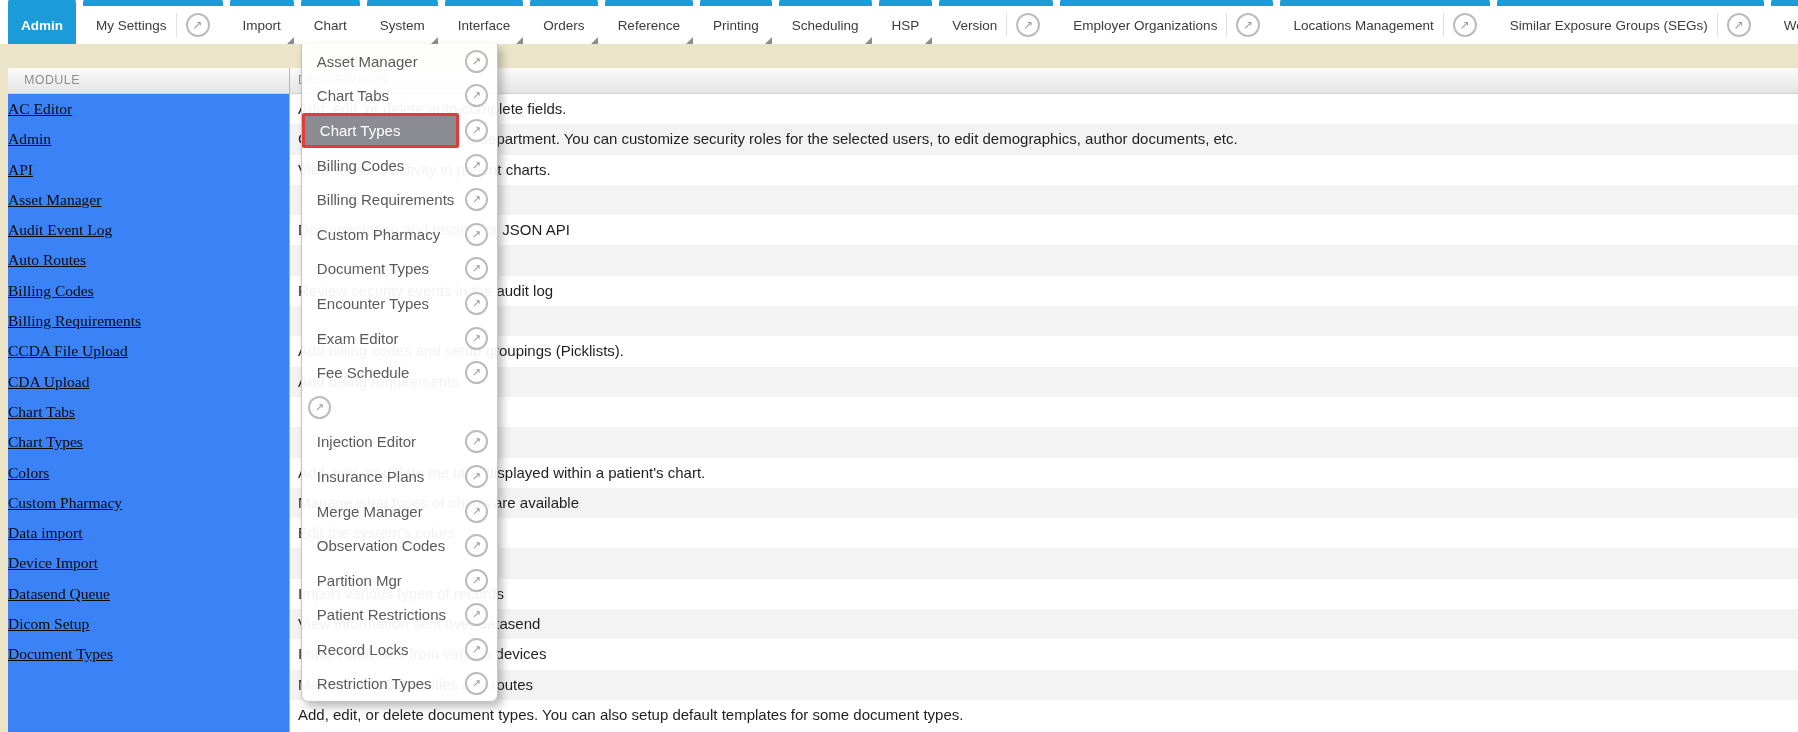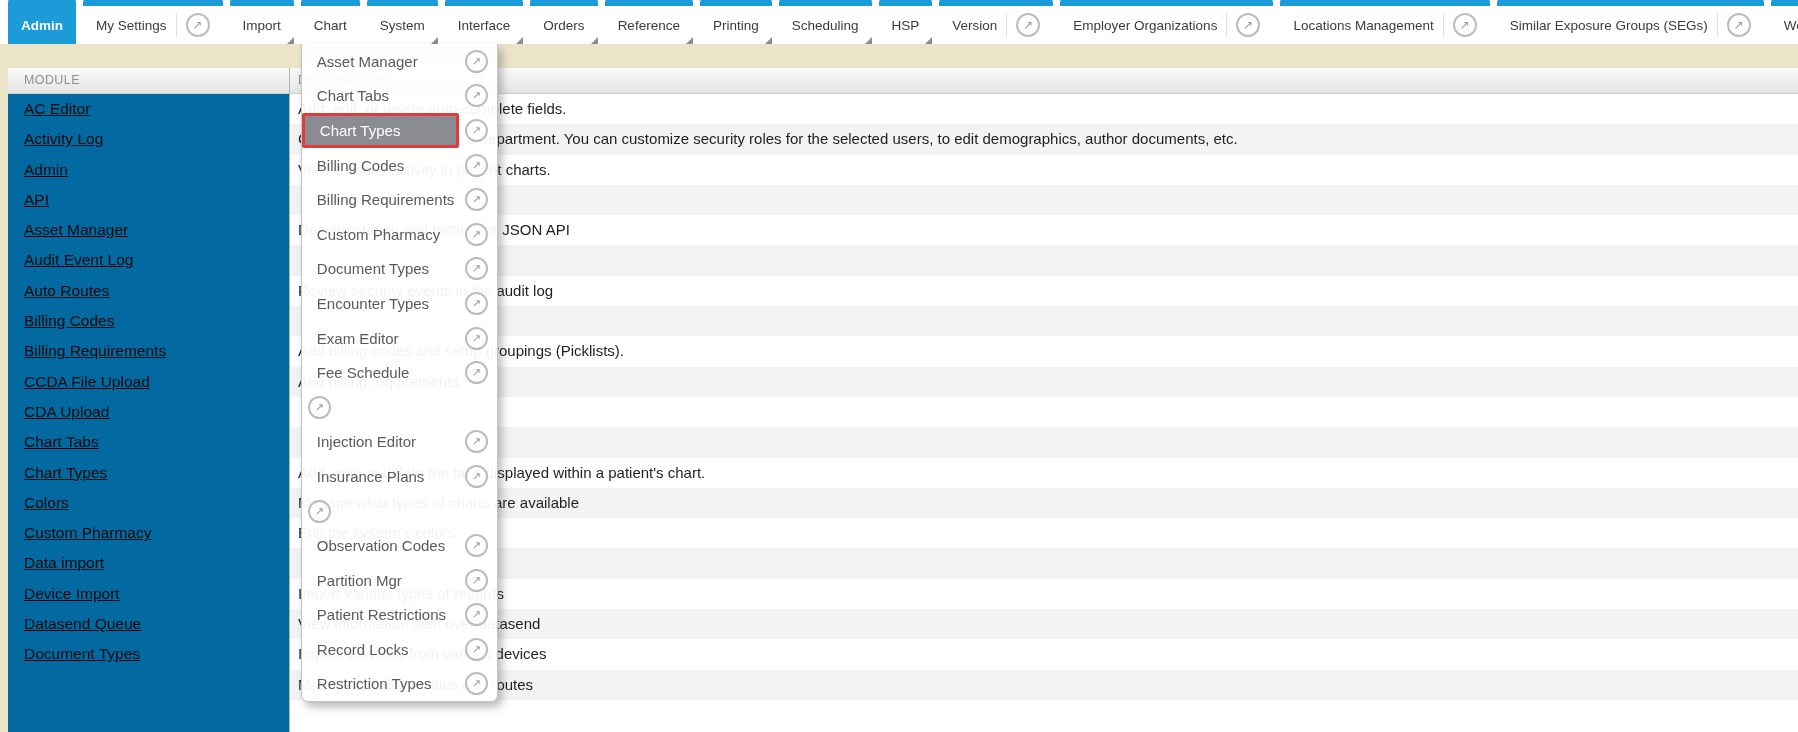--- a/index.html
+++ b/index.html
@@ -11,24 +11,24 @@
   .tab{position:relative;height:38px;border-radius:7px 7px 0 0;background:linear-gradient(to bottom,#1b9cd8 0,#1b9cd8 10px,#ffffff 10px);display:flex;align-items:center;padding:10px 13px 0 13px;font-size:13.5px;color:#3c3c3c;white-space:nowrap;cursor:pointer;}
   .tab.blue{background:#1b9cd8;color:#fff;font-weight:bold;}
   .tab.open{z-index:30;}
   .fold{position:absolute;right:0;bottom:0;width:0;height:0;border-style:solid;border-width:0 0 7px 7px;border-color:transparent transparent #8c8c8c transparent;}
   .ext{display:flex;align-items:center;margin-left:9px;padding-left:9px;border-left:1px solid #e2e2e2;}
   .circ{width:20px;height:20px;border:2px solid #bcbcbc;border-radius:50%;color:#9c9c9c;font-size:12px;line-height:1;display:flex;align-items:center;justify-content:center;background:#fff;}
 
   
 
   
-  .sidebar{position:absolute;left:8px;top:68px;width:281px;bottom:0;background:#0369a1;border-right:1px solid #b5b5ad;z-index:1;}
+  .sidebar{position:absolute;left:8px;top:68px;width:281px;bottom:0;background:#3b82f6;border-right:1px solid #b5b5ad;z-index:1;}
   .panel-header{height:25px;line-height:25px;background:linear-gradient(to bottom,#fbfbfb,#e4e4e4);border-bottom:1px solid #cfcfcf;color:#8f8f8f;font-size:12.5px;letter-spacing:.4px;}
   .sidebar .panel-header{padding-left:16px;}
-  .side-item{height:30.3px;line-height:30.3px;padding-left:16px;font-size:15.5px;}
+  .side-item{height:30.3px;line-height:30.3px;font-size:15.5px;font-family:Liberation Serif, serif;}
   .side-item a{color:#0a0a0a;text-decoration:underline;cursor:pointer;}
 
   
   .content{position:absolute;left:290px;top:68px;right:0;bottom:0;background:#fff;z-index:1;}
   .content .panel-header{padding-left:8px;}
   .crow{height:30.3px;line-height:30.3px;padding-left:8px;font-size:15px;color:#1f1f1f;white-space:nowrap;overflow:hidden;}
   .crow:nth-child(even){background:#f3f3f3;}
 
   
   .dropdown{position:absolute;top:100%;left:0;width:197px;height:658px;background:rgba(255,255,255,0.94);border:1px solid #c4c4c4;border-top:none;border-radius:0 0 7px 7px;box-shadow:4px 5px 9px rgba(60,60,60,0.35);box-sizing:border-box;cursor:default;}
@@ -38,37 +38,37 @@
   .mi.hl .mi-box{background:#8b8b92;color:#fff;border:3px solid #e23b3b;border-radius:2px;}
 </style>
 </head>
 <body>
 
 <div id="canvas">
 
   <div class="sidebar">
     <div class="panel-header">MODULE</div>
     <div class="side-item"><a>AC Editor</a></div>
-    <div class="side-item"><a>Activity Log</a></div>
     <div class="side-item"><a>Admin</a></div>
     <div class="side-item"><a>API</a></div>
     <div class="side-item"><a>Asset Manager</a></div>
     <div class="side-item"><a>Audit Event Log</a></div>
     <div class="side-item"><a>Auto Routes</a></div>
     <div class="side-item"><a>Billing Codes</a></div>
     <div class="side-item"><a>Billing Requirements</a></div>
     <div class="side-item"><a>CCDA File Upload</a></div>
     <div class="side-item"><a>CDA Upload</a></div>
     <div class="side-item"><a>Chart Tabs</a></div>
     <div class="side-item"><a>Chart Types</a></div>
     <div class="side-item"><a>Colors</a></div>
     <div class="side-item"><a>Custom Pharmacy</a></div>
     <div class="side-item"><a>Data import</a></div>
     <div class="side-item"><a>Device Import</a></div>
     <div class="side-item"><a>Datasend Queue</a></div>
+    <div class="side-item"><a>Dicom Setup</a></div>
     <div class="side-item"><a>Document Types</a></div>
   </div>
 
   <div class="content">
     <div class="panel-header">DESCRIPTION</div>
     <div>
       <div class="crow">Add, edit, or delete auto-complete fields.</div>
       <div class="crow">Give access to a user, or a department. You can customize security roles for the selected users, to edit demographics, author documents, etc.</div>
       <div class="crow">View a user's activity in patient charts.</div>
       <div class="crow"></div>
@@ -81,20 +81,21 @@
       <div class="crow"></div>
       <div class="crow"></div>
       <div class="crow">Add, edit, or delete the tabs displayed within a patient's chart.</div>
       <div class="crow">Manage what types of charts are available</div>
       <div class="crow">Edit the system's colors</div>
       <div class="crow"></div>
       <div class="crow">Import various types of records</div>
       <div class="crow">View information sent over datasend</div>
       <div class="crow">Import data files from various devices</div>
       <div class="crow">Manage DICOM entities and routes</div>
+      <div class="crow">Add, edit, or delete document types. You can also setup default templates for some document types.</div>
     </div>
   </div>
 
   <div class="tabbar">
     <div class="tab blue">
         <span>Admin</span>
       </div>
     <div class="tab">
         <span>My Settings</span>
         <span class="ext">
@@ -154,20 +155,21 @@
           </div>
         <div class="mi">
             <span class="mi-box">Injection Editor</span>
             <span class="mi-icon">↗</span>
           </div>
         <div class="mi">
             <span class="mi-box">Insurance Plans</span>
             <span class="mi-icon">↗</span>
           </div>
         <div class="mi">
+            <span class="mi-box">Merge Manager</span>
             <span class="mi-icon">↗</span>
           </div>
         <div class="mi">
             <span class="mi-box">Observation Codes</span>
             <span class="mi-icon">↗</span>
           </div>
         <div class="mi">
             <span class="mi-box">Partition Mgr</span>
             <span class="mi-icon">↗</span>
           </div>

